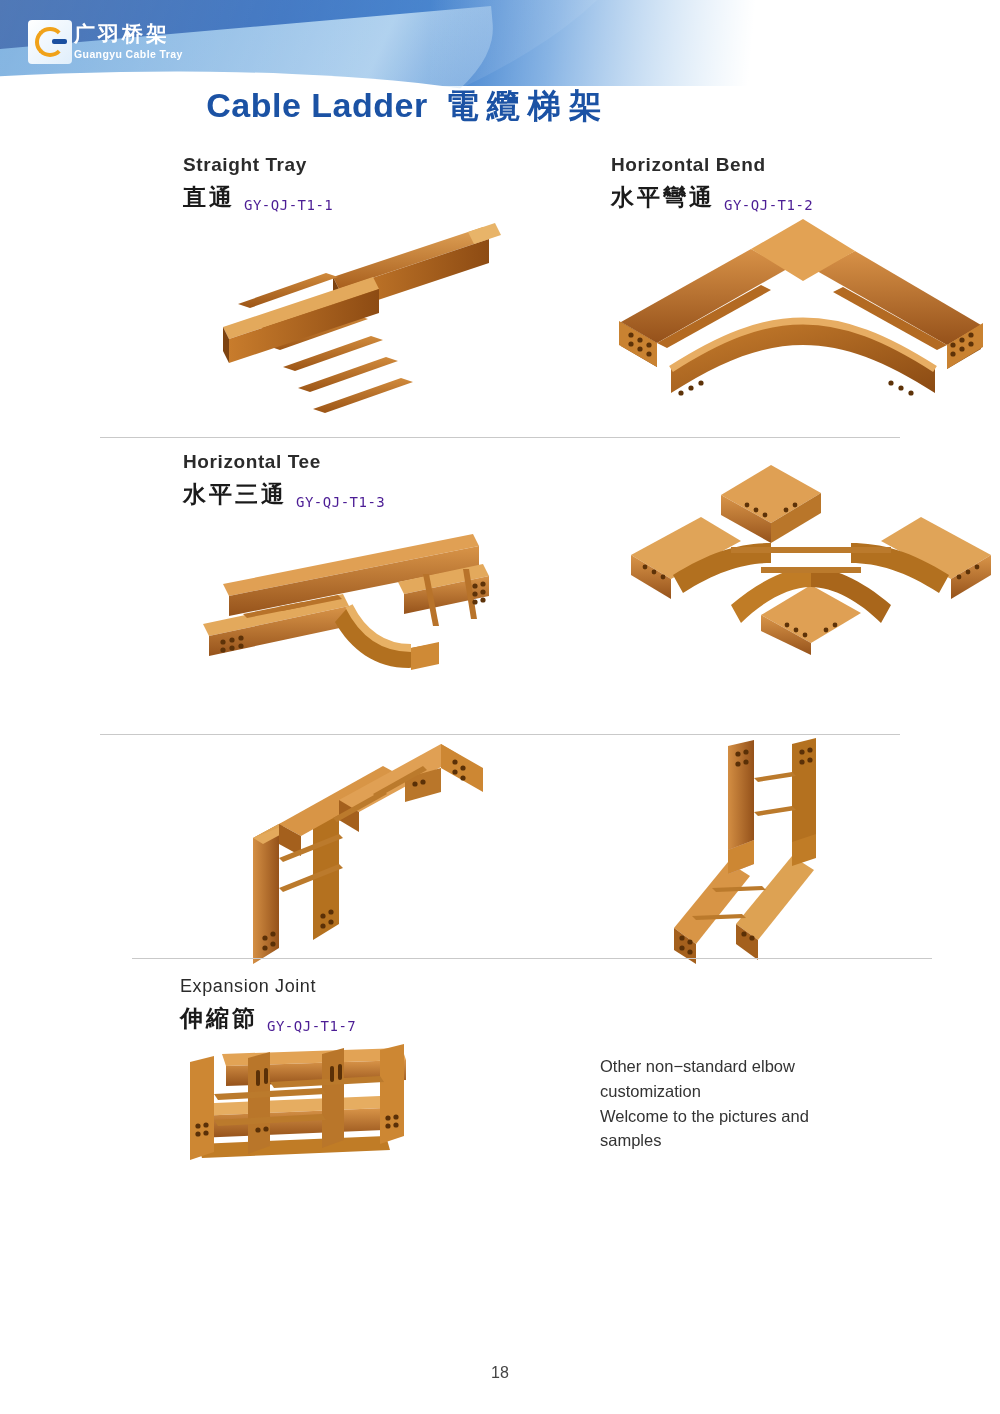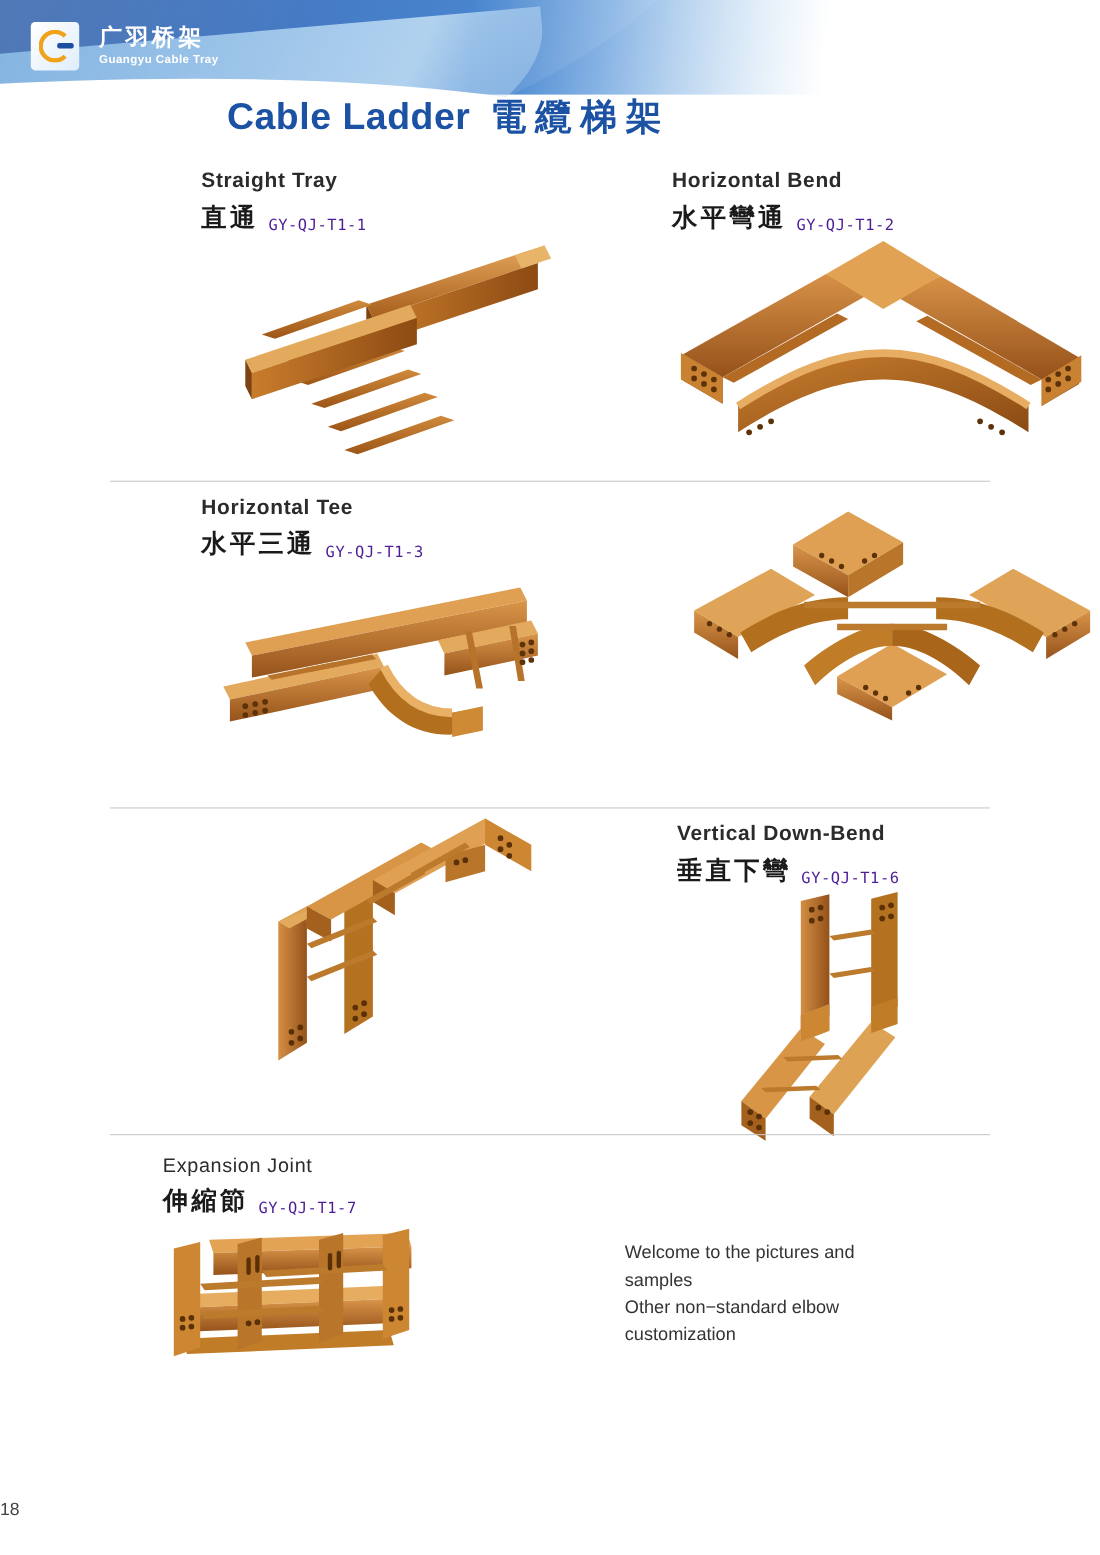--- a/index.html
+++ b/index.html
@@ -54,21 +54,21 @@
     left: 0; top: 60px;
     width: 620px; height: 110px;
     background: #ffffff;
     border-radius: 0 100% 0 0 / 0 100% 0 0;
     transform: skewY(-3deg);
   }
 
   
   .logo {
     position: absolute; left: 28px; top: 20px;
-    display: flex; align-items: center; gap: 18px;
+    display: flex; align-items: center; gap: 2px;
     z-index: 5;
   }
   .logo-mark {
     width: 44px; height: 44px;
     border-radius: 4px;
     background: linear-gradient(135deg, #ffffff, #dfeefb);
     display: flex; align-items: center; justify-content: center;
     position: relative;
   }
   .logo-mark .g-ring {
@@ -156,20 +156,21 @@
     height: 220px;
     position: relative;
     margin-top: 4px;
   }
   .figure svg { display: block; }
 
   
   .bottom {
     position: relative;
     width: 808px;
+    margin-left: 32px;
   }
   .bottom::before {
     content: "";
     position: absolute; top: 0; left: 100px;
     width: 800px; height: 1px; background: #c9c9c9;
   }
   .bottom .caption-exp { margin-left: 148px; padding-top: 18px; }
   .bottom .caption-exp .en { font-weight: normal; color: #2b2b2b; font-size: 18px; }
   .note {
     position: absolute;
@@ -179,21 +180,21 @@
   }
   .figure-exp {
     margin-left: 120px;
     height: 190px;
     position: relative;
   }
 
   .page-number {
     position: absolute;
     left: 0; bottom: 32px; width: 1000px;
-    text-align: left;
+    text-align: center;
     font-size: 16px; color: #444;
     font-family: "Liberation Sans", sans-serif;
   }
 </style>
 </head>
 <body>
 
 <div class="page">
 
   <div class="header-band">
@@ -504,27 +505,20 @@
               <circle cx="272" cy="34" r="2.6"></circle>
                 <circle cx="280" cy="40" r="2.6"></circle>
               <circle cx="232" cy="46" r="2.6"></circle>
                 <circle cx="240" cy="44" r="2.6"></circle>
             </g>
           </svg>
         </div>
       </div>
 
       <div class="cell right">
-        <div class="caption">
-          <div class="en">Vertical Down-Bend</div>
-          <div class="cnline">
-            <span class="cn">垂直下彎</span>
-            <span class="code">GY-QJ-T1-6</span>
-          </div>
-        </div>
         <div class="figure">
           <svg width="380" height="235" viewBox="0 0 380 235">
             <defs>
               <linearGradient id="vd1" x1="0" y1="0" x2="1" y2="0">
                 <stop offset="0" stop-color="#d38e43"></stop>
                   <stop offset="1" stop-color="#94511a"></stop>
               </linearGradient>
             </defs>
 
             <polygon points="112,8 138,2 138,112 112,124" fill="url(#vd1)"></polygon>
@@ -570,22 +564,22 @@
     <div class="bottom">
       <div class="caption caption-exp">
         <div class="en">Expansion Joint</div>
         <div class="cnline">
           <span class="cn">伸縮節</span>
           <span class="code">GY-QJ-T1-7</span>
         </div>
       </div>
 
       <div class="note">
+        <div>Other non−standard elbow customization</div>
         <div>Welcome to the pictures and samples</div>
-        <div>Other non−standard elbow customization</div>
       </div>
 
       <div class="figure-exp">
         <svg width="320" height="185" viewBox="0 0 320 185">
           <defs>
             <linearGradient id="ej1" x1="0" y1="0" x2="0" y2="1">
               <stop offset="0" stop-color="#d99549"></stop>
                 <stop offset="1" stop-color="#95521a"></stop>
             </linearGradient>
           </defs>

